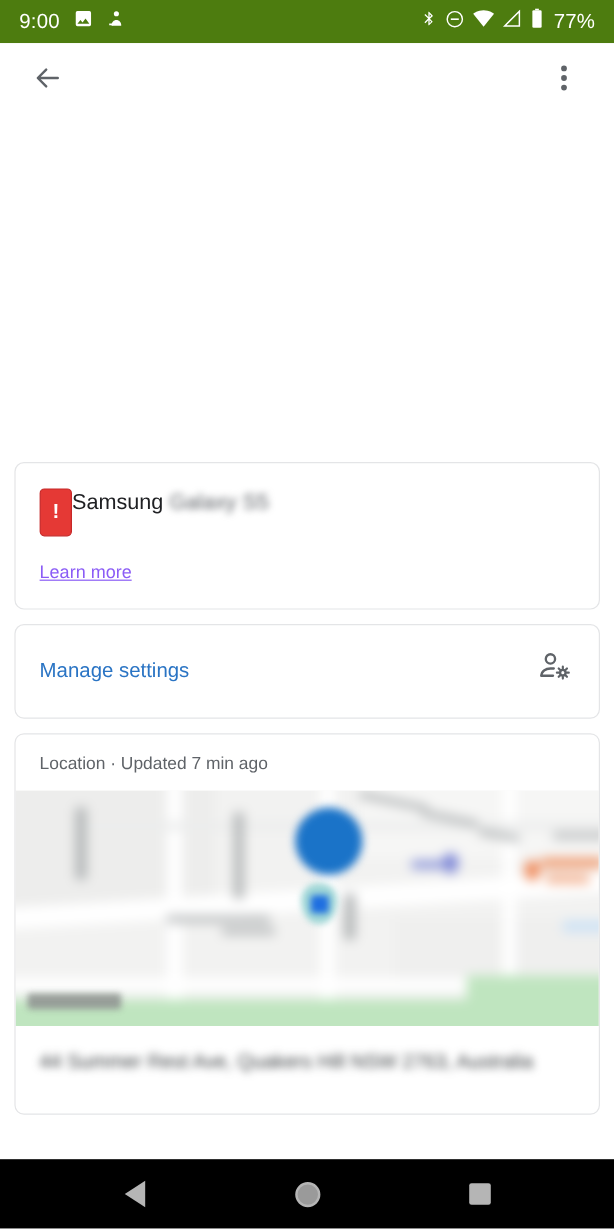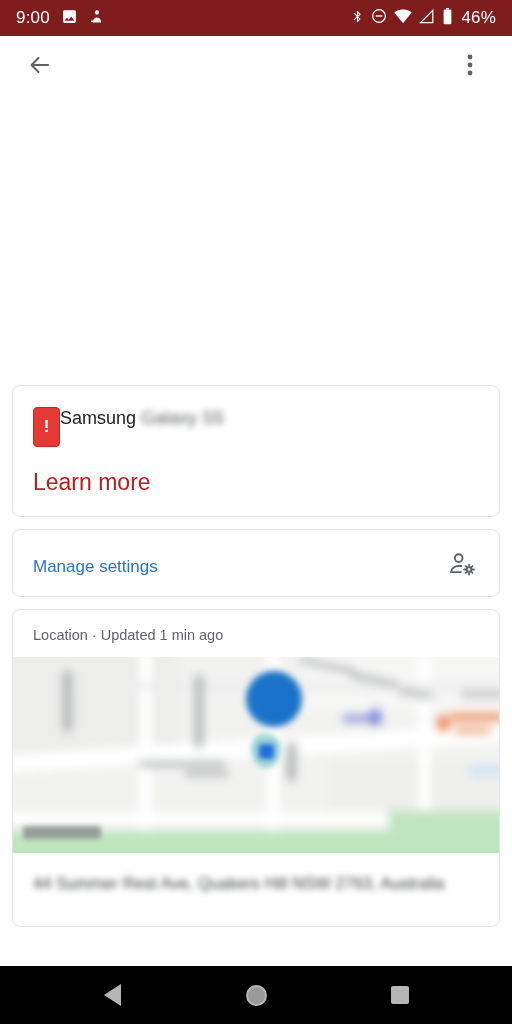--- a/index.html
+++ b/index.html
@@ -19,21 +19,21 @@
     background: #ffffff;
     overflow: hidden;
   }
 
   
   .status-bar {
     position: absolute;
     top: 0; left: 0;
     width: 512px;
     height: 36px;
-    background: #7f1d1d;
+    background: #4d7c0f;
     display: flex;
     align-items: center;
     padding: 0 16px;
     color: #ffffff;
   }
   .status-left {
     display: flex;
     align-items: center;
     gap: 11px;
     flex: 1;
@@ -138,32 +138,33 @@
   .device-sub {
     font-size: 17px;
     color: #5f6368;
     line-height: 24px;
     margin-top: 3px;
   }
   .learn-row {
     padding: 22px 20px 20px 20px;
   }
   .link-text {
-    font-size: 23px;
-    color: #b91c1c;
+    font-size: 15px;
+    color: #8b5cf6;
     cursor: pointer;
     display: inline-block;
+    text-decoration: underline;
   }
 
   
   .manage-card {
     display: flex;
     align-items: center;
     justify-content: space-between;
-    padding: 22px 22px 14px 20px;
+    padding: 22px 22px 24px 20px;
     cursor: pointer;
   }
   .manage-label {
     font-size: 17px;
     color: #2a74c4;
   }
 
   
   .loc-header {
     font-size: 14.5px;
@@ -339,21 +340,21 @@
         <svg width="16" height="15" viewBox="0 0 22 20">
             <path fill="none" stroke="#fff" stroke-width="1.7" d="M19 1.6v16.8H2.2L19 1.6z"></path>
           </svg>
       </span>
       <span class="sb-ico">
         <svg width="11" height="17" viewBox="0 0 12 22">
             <rect x="4" y="0" width="4" height="2" fill="#fff"></rect>
             <rect x="1" y="2" width="10" height="19" rx="1.4" fill="#fff"></rect>
           </svg>
       </span>
-      <span class="battery-pct">46%</span>
+      <span class="battery-pct">77%</span>
     </div>
   </div>
 
   <div class="app-bar">
     <div class="appbar-btn">
       <span>
         <svg width="26" height="26" viewBox="0 0 24 24">
             <path fill="none" stroke="#5f6368" stroke-width="1.9" stroke-linecap="round" stroke-linejoin="round" d="M19.5 12H4.8M10.6 5.6 4.2 12l6.4 6.4"></path>
           </svg>
       </span>
@@ -397,21 +398,21 @@
           <circle cx="9" cy="5.6" r="3.6" fill="none" stroke="#5f6368" stroke-width="1.8"></circle>
           <path d="M2 18.6c0-3.4 3.2-5.6 7-5.6h2.6" fill="none" stroke="#5f6368" stroke-width="1.8" stroke-linecap="round"></path>
           <path d="M2 18.6h9" fill="none" stroke="#5f6368" stroke-width="1.8" stroke-linecap="round"></path>
           <circle cx="18.6" cy="16.2" r="2.1" fill="none" stroke="#5f6368" stroke-width="1.8"></circle>
           <path d="M18.6 11.6v1.4M18.6 19.4v1.4M14 16.2h1.5M21.7 16.2h1.5M15.4 13 16.4 14M20.8 18.4l1 1M21.8 13l-1 1M16.4 18.4l-1 1" stroke="#5f6368" stroke-width="1.7" stroke-linecap="round"></path>
         </svg>
       </span>
     </div>
 
     <div class="card">
-      <div class="loc-header">Location · Updated 1 min ago</div>
+      <div class="loc-header">Location · Updated 7 min ago</div>
 
       <div class="map">
         <div class="map-blur">
 
           <div class="blob" style="left:0;top:0;width:520px;height:226px;background:#f2f2f1;"></div>
           <div class="blob" style="left:0;top:0;width:180px;height:120px;background:#ededec;"></div>
           <div class="blob" style="left:300px;top:0;width:230px;height:70px;background:#f6f6f5;"></div>
           <div class="blob" style="left:330px;top:120px;width:200px;height:60px;background:#efefee;"></div>
 
           <div class="road" style="left:0;top:96px;width:520px;height:18px;transform:rotate(-3.5deg);"></div>

